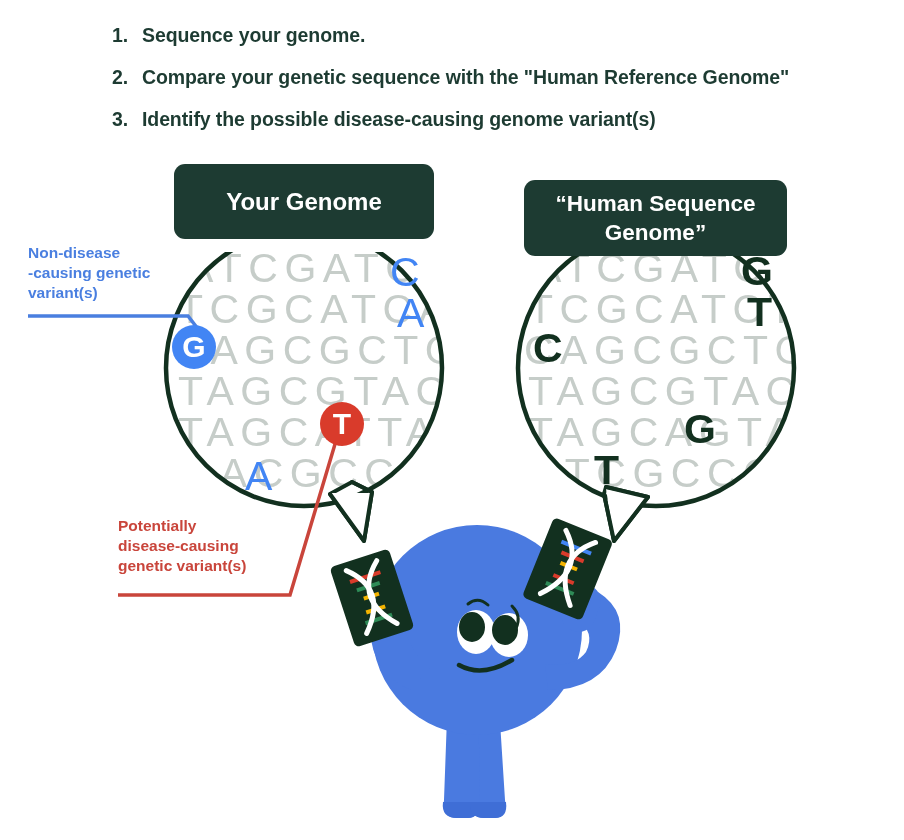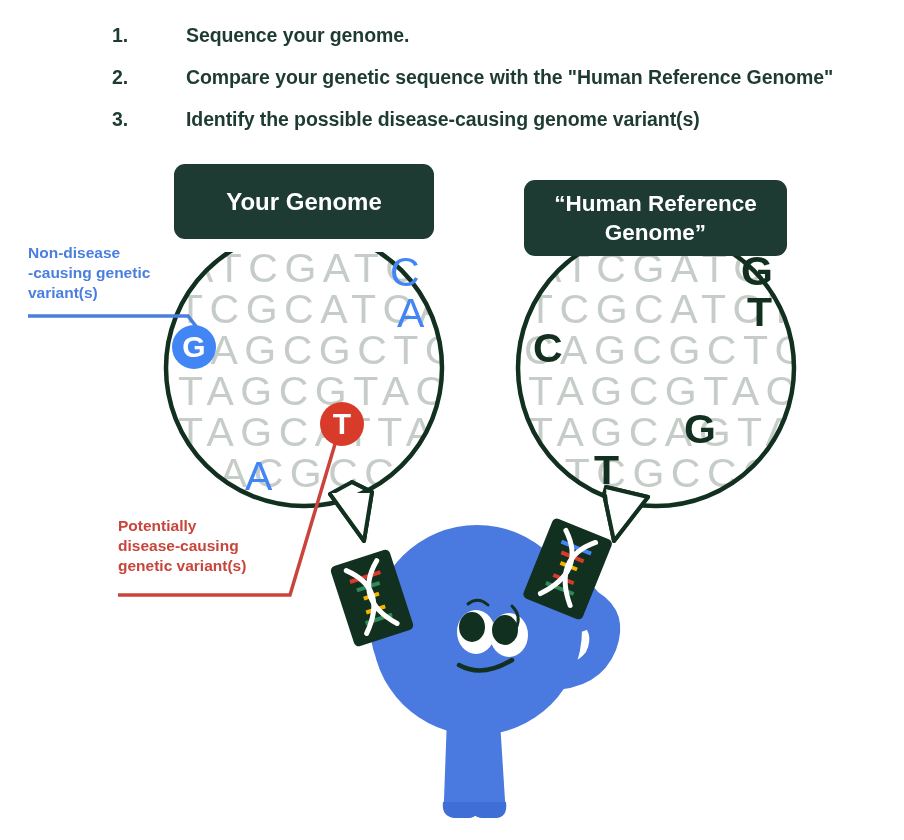--- a/index.html
+++ b/index.html
@@ -28,21 +28,21 @@
     color: #1d3b32;
     font-weight: bold;
     font-size: 19.5px;
     letter-spacing: -0.1px;
   }
   .step-num {
     width: 30px;
     flex: 0 0 30px;
     text-align: left;
   }
-  .step-text { flex: 1 1 auto; margin-left: 44px; }
+  .step-text { flex: 1 1 auto; }
 
   
   #figure {
     position: absolute;
     left: 0; top: 0;
     width: 904px; height: 840px;
   }
   #figure svg { display: block; }
 
   
@@ -249,21 +249,21 @@
         <path d="M 552,534 Q 586,564 552,602" fill="none" stroke="#ffffff" stroke-width="5" stroke-linecap="round"></path>
         <path d="M 584,534 Q 550,564 584,602" fill="none" stroke="#ffffff" stroke-width="5" stroke-linecap="round"></path>
       </g>
     </g>
   </svg>
 
   <div class="badge" id="badge-your">
     <span>Your Genome</span>
   </div>
   <div class="badge" id="badge-ref">
-    <span style="white-space:pre-line;">“Human Reference
+    <span style="white-space:pre-line;">“Human Sequence
 Genome”</span>
   </div>
 
   <div class="hl blue" style="left:390px; top:252px;">C</div>
   <div class="hl blue" style="left:397px; top:293px;">A</div>
   <div class="circle-letter" id="var-g-circle">
     <span>G</span>
   </div>
   <div class="circle-letter" id="var-t-circle">
     <span>T</span>

